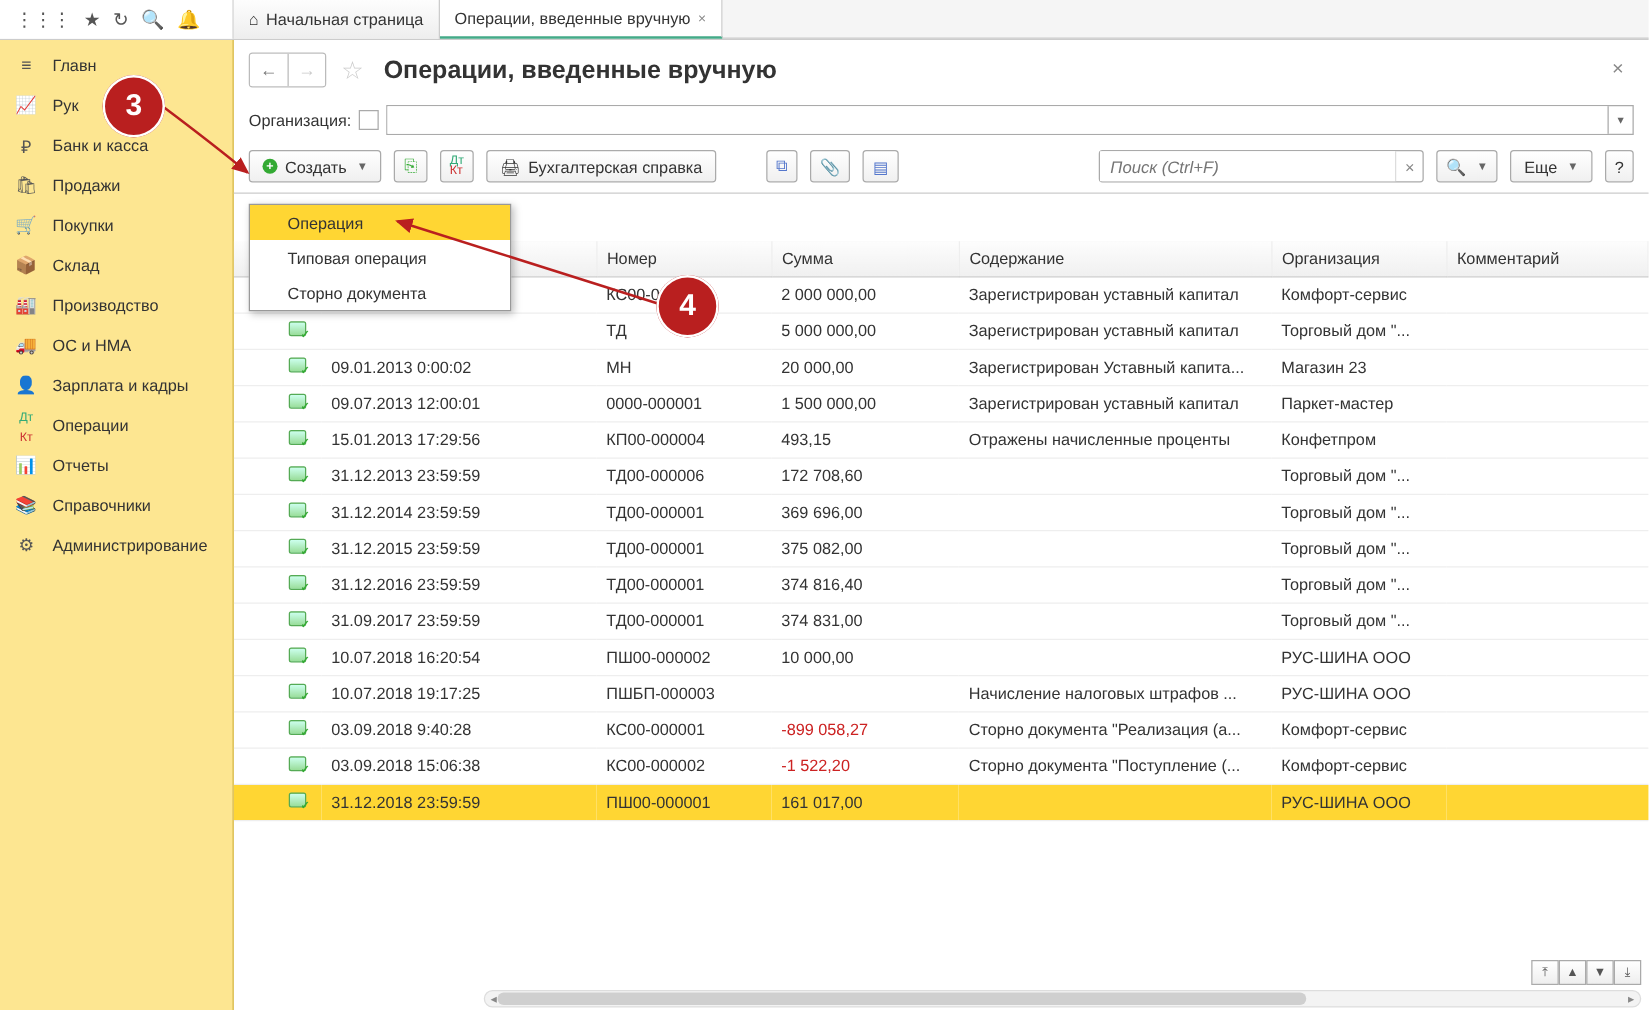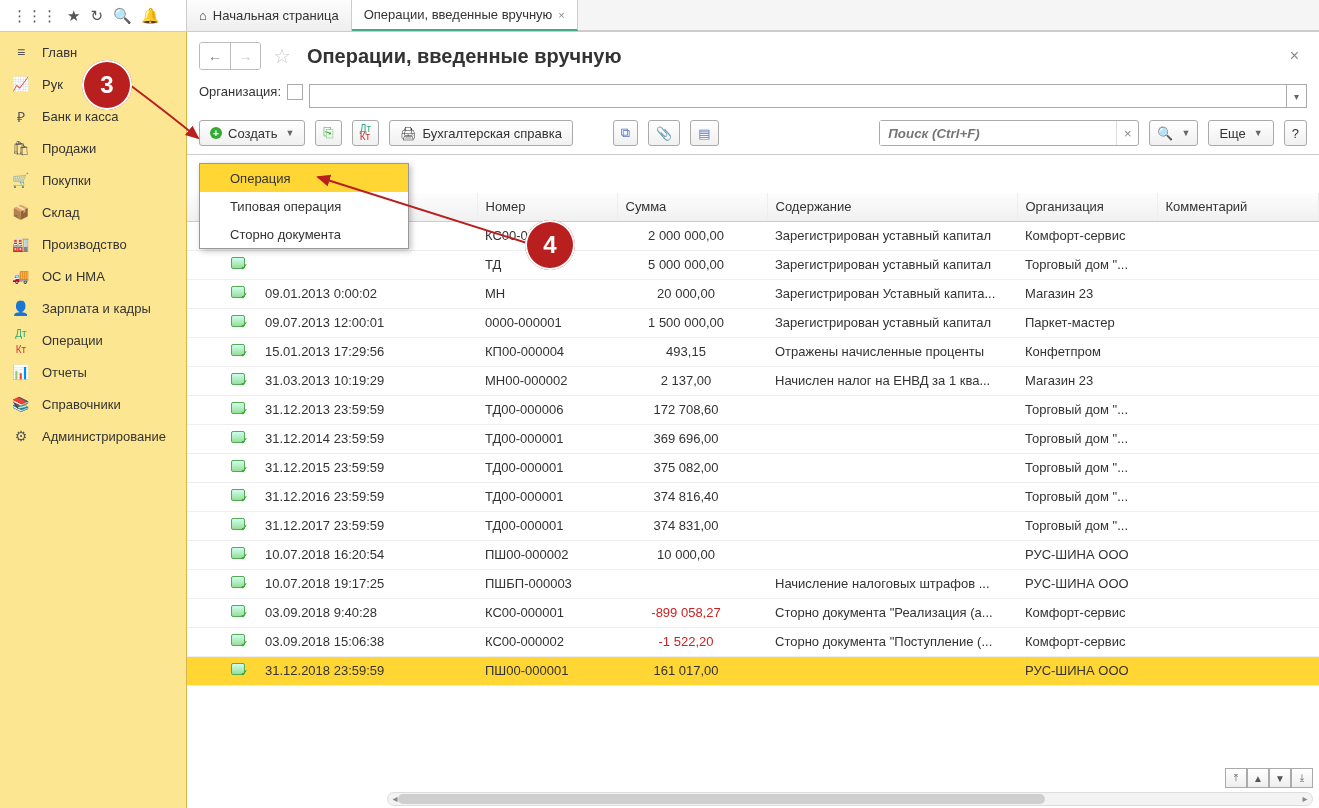--- a/index.html
+++ b/index.html
@@ -26,53 +26,53 @@
 
 .page-header { display: flex; align-items: center; height: 48px; padding: 0 12px; gap: 8px; }
 .nav-arrows { display: flex; border: 1px solid #bbb; border-radius: 3px; overflow: hidden; }
 .nav-arrows button { width: 30px; height: 26px; border: none; background: #fff; cursor: pointer; font-size: 14px; color: #777; }
 .nav-arrows button + button { border-left: 1px solid #bbb; }
 .star-btn { font-size: 20px; color: #ccc; cursor: pointer; padding: 0 4px; }
 .page-title { font-size: 20px; margin-left: 4px; }
 .page-close { margin-left: auto; font-size: 16px; color: #888; cursor: pointer; padding: 4px 8px; }
 
 
-.filter-row { display: flex; align-items: flex-start; padding: 4px 12px 12px; gap: 6px; }
+.filter-row { display: flex; align-items: center; padding: 4px 12px 12px; gap: 6px; }
 .filter-row label { color: #333; }
 .org-checkbox { width: 16px; height: 16px; border: 1px solid #aaa; background: #fff; }
 .org-input { flex: 1; height: 24px; border: 1px solid #aaa; display: flex; }
 .org-input input { flex:1; border:none; padding:0 6px; }
 .org-input .dd { width: 20px; border-left: 1px solid #aaa; display:flex; align-items:center; justify-content:center; font-size:10px; color:#666; cursor:pointer; }
 
 
 .toolbar { display: flex; align-items: center; padding: 0 12px 8px; gap: 10px; position: relative; }
 .btn { height: 26px; border: 1px solid #aaa; background: linear-gradient(#fff,#f0f0f0); border-radius: 3px; display: inline-flex; align-items: center; padding: 0 10px; gap: 6px; cursor: pointer; font-size: 13px; }
 .btn.icon-only { padding: 0 7px; }
 .plus-circ { width: 12px; height: 12px; border-radius: 50%; background: #3a3; display:inline-flex; align-items:center; justify-content:center; color:#fff; font-size:10px; font-weight:bold; }
 .caret { font-size: 9px; color:#666; margin-left:2px; }
 .dtkt { font-size:10px; line-height:8px; }
 .dtkt .d{color:#3a7;} .dtkt .k{color:#c33;}
 .toolbar-spacer { flex: 1; }
 .search-box { display:flex; border:1px solid #aaa; border-radius:3px; height:26px; width:260px; }
-.search-box input { flex:1; border:none; padding:0 8px; font-style:italic; color:#0c4a6e;font-weight:bold; }
+.search-box input { flex:1; border:none; padding:0 8px; font-style:italic; color:#0c4a6e; }
 .search-box .clear { width:22px; display:flex; align-items:center; justify-content:center; color:#888; cursor:pointer; border-left:1px solid #ddd; }
 .btn .srch { color:#3a7; }
 
 
 .dropdown { position: absolute; left: 199px; top: 163px; width: 210px; background: #fff; border: 1px solid #999; box-shadow: 2px 2px 6px rgba(0,0,0,0.25); z-index: 10; }
 .dropdown-item { height: 28px; display:flex; align-items:center; padding: 0 30px; cursor:pointer; }
 .dropdown-item.hl { background: #ffd633; }
 
 
 .table-wrap { flex:1; overflow:auto; position:relative; border-top:1px solid #ccc; }
 table { width: 100%; border-collapse: collapse; table-layout: fixed; margin-top: 38px; }
 th { text-align:left; font-weight:normal; padding: 6px 8px; border-bottom:1px solid #ccc; border-right:1px solid #eee; background:linear-gradient(#fdfdfd,#f0f0f0); height:28px; }
 th.sort::after { content:"↓"; margin-left:6px; color:#666; }
 td { padding: 5px 8px; border-bottom:1px solid #eee; height:29px; white-space:nowrap; overflow:hidden; text-overflow:ellipsis; }
-td.num { text-align:center; padding-right:20px; }
+td.num { text-align:left; padding-right:20px; }
 td.neg { color:#c22; }
 tr.sel td { background:#ffd633; }
 .row-icon { width:14px; height:12px; display:inline-block; border:1px solid #5a5; background:linear-gradient(#cfe,#9d9); border-radius:2px; position:relative; }
 .row-icon::after { content:"✓"; position:absolute; right:-4px; bottom:-4px; color:#3a3; font-size:9px; font-weight:bold; }
 
 
 .bottom-nav { position:absolute; right:6px; bottom:20px; display:flex; gap:0; }
 .bottom-nav button { width:22px; height:20px; border:1px solid #aaa; background:linear-gradient(#fff,#eee); font-size:10px; color:#555; cursor:pointer; }
 .hscroll { position:absolute; left:200px; right:6px; bottom:2px; height:14px; background:#f3f3f3; border:1px solid #ddd; border-radius:7px; }
 .hscroll-thumb { position:absolute; left:10px; top:1px; width:70%; height:10px; background:#cfcfcf; border-radius:6px; }
@@ -291,29 +291,20 @@
               <td style="text-align: right; padding-right: 12px;"><span class="row-icon"></span></td>
               <td>15.01.2013 17:29:56</td>
               <td>КП00-000004</td>
               <td class="num">493,15</td>
               <td>Отражены начисленные проценты</td>
               <td>Конфетпром</td>
               <td></td>
             </tr>
             <tr>
               <td style="text-align: right; padding-right: 12px;"><span class="row-icon"></span></td>
-              <td>31.03.2013 10:19:29</td>
-              <td>МН00-000002</td>
-              <td class="num">2 137,00</td>
-              <td>Начислен налог на ЕНВД за 1 ква...</td>
-              <td>Магазин 23</td>
-              <td></td>
-            </tr>
-            <tr>
-              <td style="text-align: right; padding-right: 12px;"><span class="row-icon"></span></td>
               <td>31.12.2013 23:59:59</td>
               <td>ТД00-000006</td>
               <td class="num">172 708,60</td>
               <td></td>
               <td>Торговый дом "...</td>
               <td></td>
             </tr>
             <tr>
               <td style="text-align: right; padding-right: 12px;"><span class="row-icon"></span></td>
               <td>31.12.2014 23:59:59</td>
@@ -336,21 +327,21 @@
               <td style="text-align: right; padding-right: 12px;"><span class="row-icon"></span></td>
               <td>31.12.2016 23:59:59</td>
               <td>ТД00-000001</td>
               <td class="num">374 816,40</td>
               <td></td>
               <td>Торговый дом "...</td>
               <td></td>
             </tr>
             <tr>
               <td style="text-align: right; padding-right: 12px;"><span class="row-icon"></span></td>
-              <td>31.12.2017 23:59:59</td>
+              <td>31.09.2017 23:59:59</td>
               <td>ТД00-000001</td>
               <td class="num">374 831,00</td>
               <td></td>
               <td>Торговый дом "...</td>
               <td></td>
             </tr>
             <tr>
               <td style="text-align: right; padding-right: 12px;"><span class="row-icon"></span></td>
               <td>10.07.2018 16:20:54</td>
               <td>ПШ00-000002</td>

